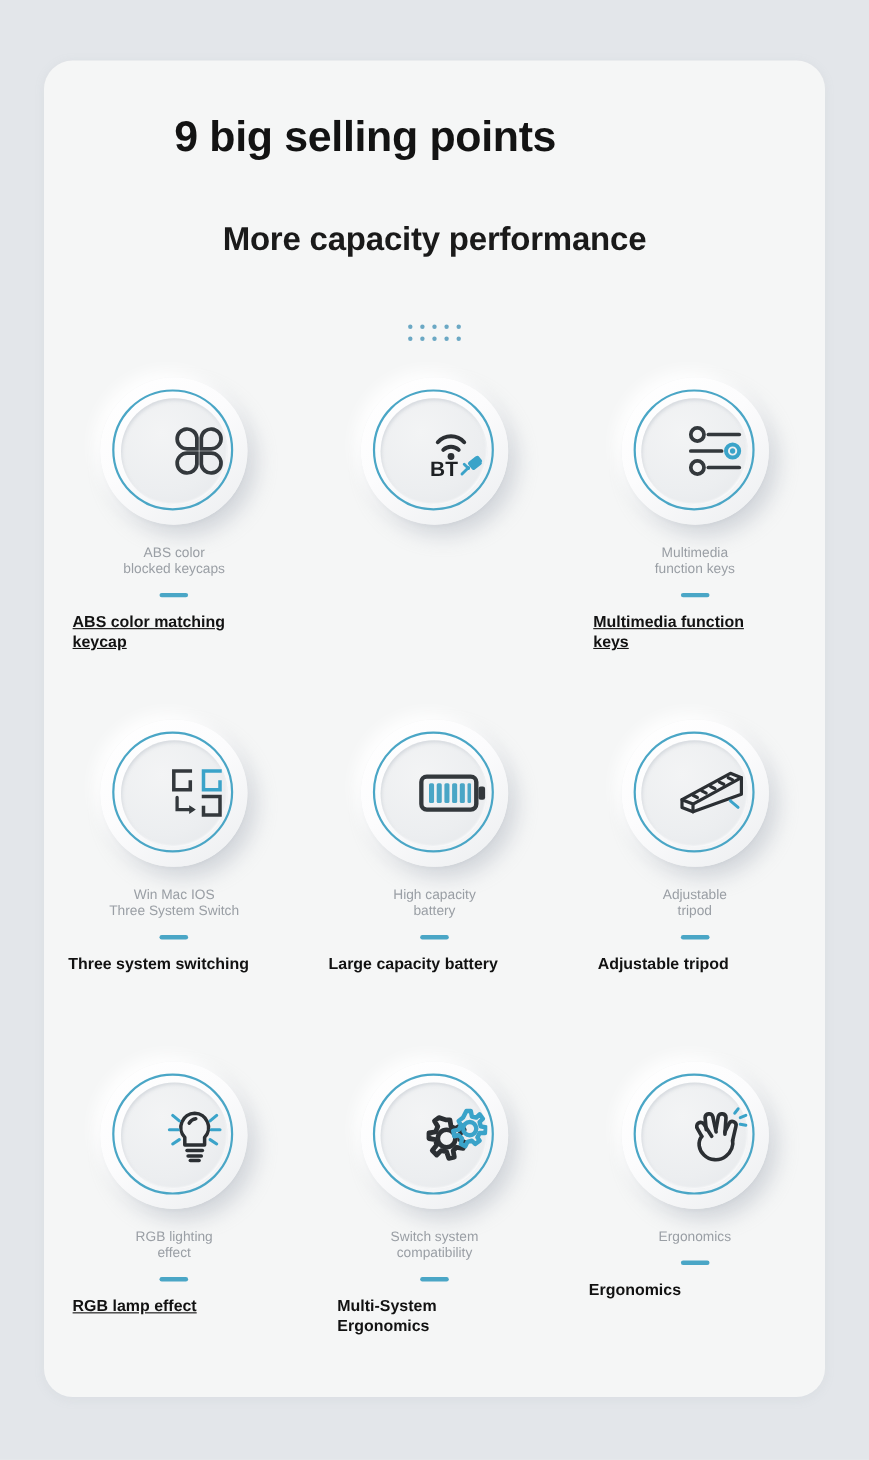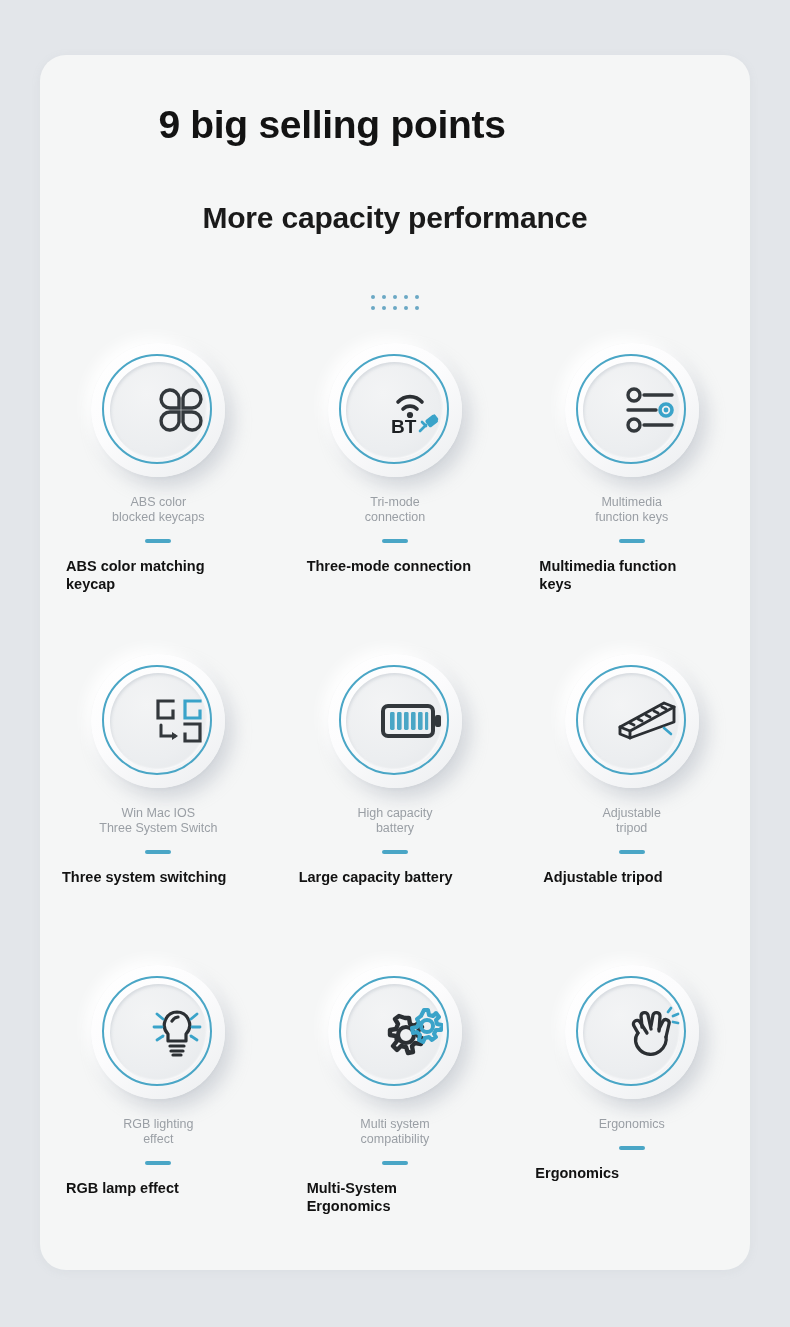--- a/index.html
+++ b/index.html
@@ -161,21 +161,21 @@
   }
   .main-label {
     margin-top: 14px;
     font-size: 14.5px;
     font-weight: bold;
     line-height: 18px;
     color: #121212;
     white-space: pre-line;
   }
   
-  .col0 .main-label { padding-left: 22px; text-align: left; }
+  .col0 .main-label { padding-left: 22px; text-align: left; text-decoration: underline; }
   .col1 .main-label { padding-left: 26px; text-align: left; }
   .col2 .main-label { padding-left: 18px; text-align: left; }
 </style>
 </head>
 <body>
 
 <div class="page">
   <div class="card">
 
     <div class="title-main">9 big selling points</div>
@@ -239,26 +239,20 @@
                   <g stroke="#3aa3c9" stroke-width="2.6" fill="none" stroke-linecap="round">
                     <path d="M39 47 L45 41"></path>
                     <path d="M41 38 L45 42"></path>
                   </g>
                   <rect x="45" y="33" width="11" height="9" rx="2" fill="#3aa3c9" transform="rotate(-38 50 37)"></rect>
                   <rect x="51" y="31" width="5" height="7" rx="1.4" fill="#3aa3c9" transform="rotate(-38 53 34)"></rect>
                 </svg>
               </span>
             </div>
           </div>
-        </div>
-        <div class="caption">
-          <div class="sub-label">Tri-mode
-connection</div>
-          <div class="dash"></div>
-          <div class="main-label">Three-mode connection</div>
         </div>
       </div>
 
       <div class="cell col0">
         <div class="badge-wrap">
           <div class="badge">
             <div class="badge-inner">
               <span>
                 <svg width="58" height="48" viewBox="0 0 58 48">
                   <g stroke="#33383c" stroke-width="3.4" fill="none" stroke-linecap="round">
@@ -420,21 +414,21 @@
                   <g fill="none" stroke="#3aa3c9" stroke-width="4" stroke-linejoin="round">
                     <path d="M43 6 L47 6 L48 11 L52 12 L55 9 L58 13 L55 16 L56 20 L61 21 L60 26 L55 26 L53 30 L55 33 L51 36 L48 33 L44 34 L42 38 L38 36 L39 31 L36 28 L32 29 L31 24 L36 23 L38 19 L36 15 L40 12 Z"></path>
                   </g>
                   <circle cx="46" cy="22" r="6" fill="none" stroke="#3aa3c9" stroke-width="4"></circle>
                 </svg>
               </span>
             </div>
           </div>
         </div>
         <div class="caption">
-          <div class="sub-label">Multi system
+          <div class="sub-label">Switch system
 compatibility</div>
           <div class="dash"></div>
           <div class="main-label">Multi-System
 Ergonomics</div>
         </div>
       </div>
 
       <div class="cell col2">
         <div class="badge-wrap">
           <div class="badge">

